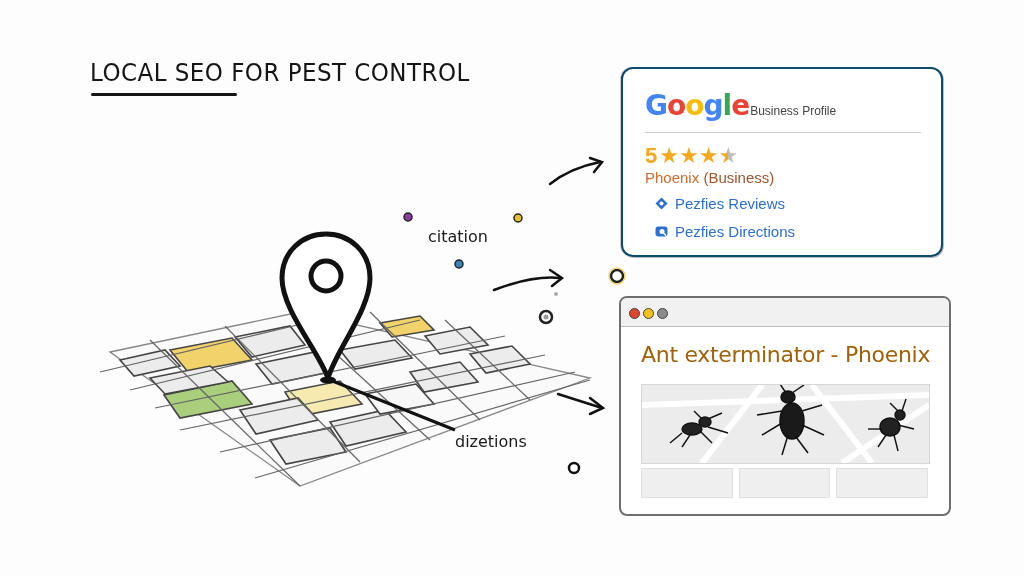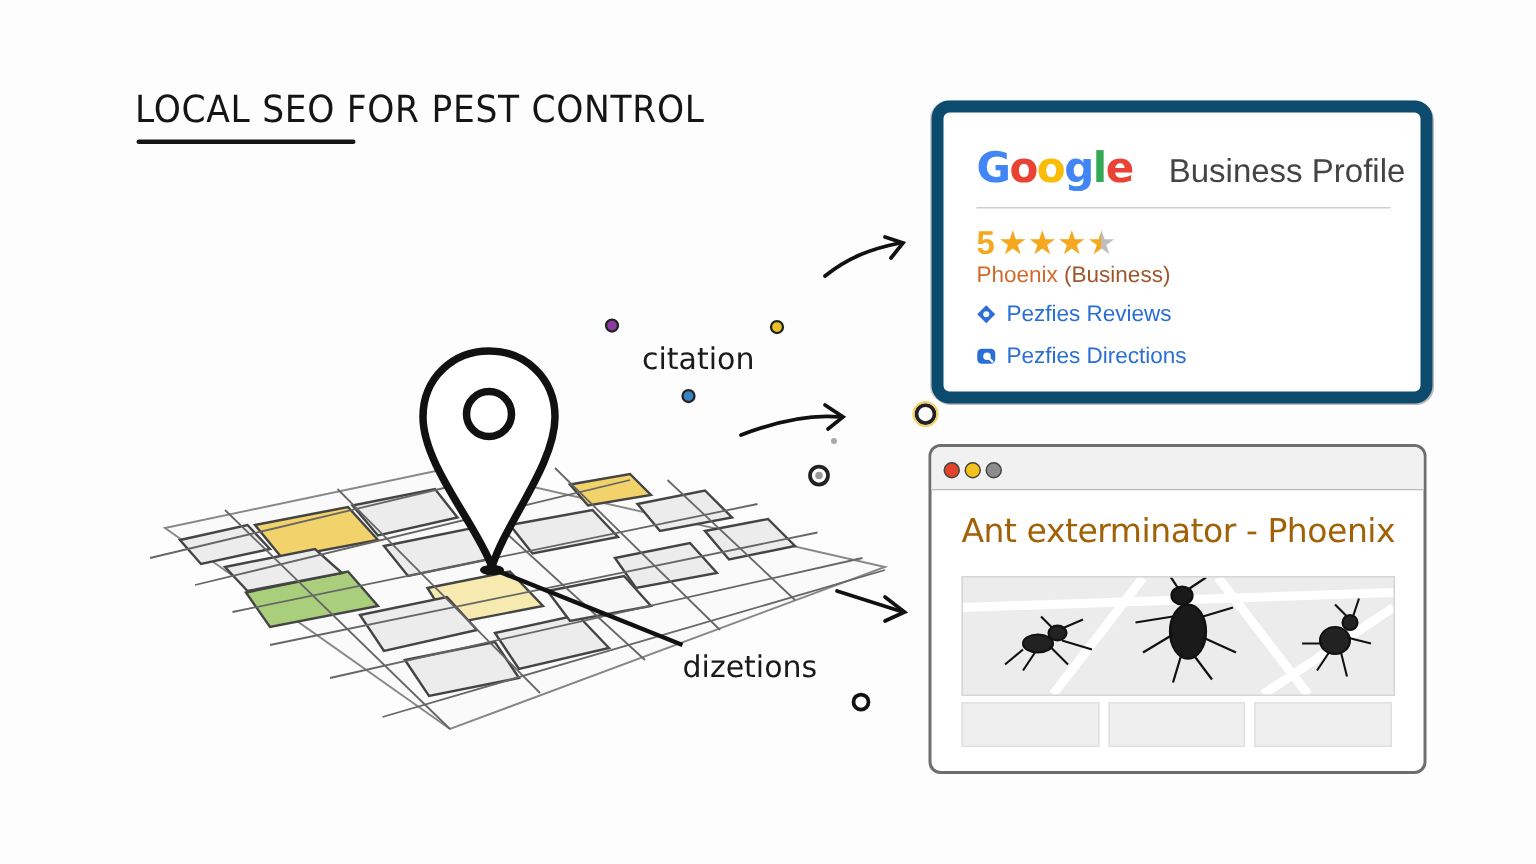--- a/index.html
+++ b/index.html
@@ -13,62 +13,62 @@
   .title {
     left: 90px; top: 58px; font-size: 25px; letter-spacing: 0.5px;
     color: #151515; font-family: "DejaVu Sans", sans-serif; font-weight: normal;
     transform: scaleX(0.92); transform-origin: left top;
   }
   .title-underline { left: 91px; top: 93px; width: 146px; height: 3px; background: #151515; border-radius: 2px; }
 
   
   .gbp-card {
     left: 621px; top: 67px; width: 318px; height: 186px;
-    border: 8px solid #0c4a6e; border-radius: 12px; background: #fff;
+    border: 2px solid #0c4a6e; border-radius: 12px; background: #fff;
     box-shadow: 1px 1px 0 #bbb, -1px 0 0 #ccc;
     text-decoration: underline;
   }
   .gbp-header { position: absolute; left: 22px; top: 20px; display: flex; align-items: baseline; }
   .g-logo { font-size: 28px; font-weight: bold; letter-spacing: -1px; font-family: "DejaVu Sans", sans-serif; }
   .g-logo span:nth-child(1) { color: #4285f4; }
   .g-logo span:nth-child(2) { color: #ea4335; }
   .g-logo span:nth-child(3) { color: #fbbc05; }
   .g-logo span:nth-child(4) { color: #4285f4; }
   .g-logo span:nth-child(5) { color: #34a853; }
   .g-logo span:nth-child(6) { color: #ea4335; }
-  .gbp-sub { font-size: 22px; color: #444; margin-left: 24px; }
+  .gbp-sub { font-size: 12px; color: #444; margin-left: 1px; }
   .gbp-divider { position: absolute; left: 22px; top: 63px; width: 276px; height: 1px; background: #cfcfcf; }
   .rating-row { position: absolute; left: 22px; top: 74px; display: flex; align-items: center; }
   .rating-num { font-size: 22px; font-weight: bold; color: #f4a81d; margin-right: 2px; }
   .star { font-size: 22px; color: #f4a81d; line-height: 1; }
   .star.half { background: linear-gradient(90deg, #f4a81d 50%, #bdbdbd 50%); -webkit-background-clip: text; background-clip: text; color: transparent; }
   .reviews-line { position: absolute; left: 22px; top: 100px; font-size: 15px; color: #d16a2a; }
   .reviews-line .paren { color: #a0552a; }
-  .gbp-link { position: absolute; left: 22px; font-size: 15px; color: #2a6fd6; display: flex; align-items: center; }
+  .gbp-link { position: absolute; left: 32px; font-size: 15px; color: #2a6fd6; display: flex; align-items: center; }
   .gbp-link .ico { width: 13px; height: 13px; margin-right: 7px; display: inline-block; }
   .link1 { top: 126px; }
   .link2 { top: 154px; }
 
   
   .browser {
     left: 619px; top: 296px; width: 328px; height: 216px;
     border: 2px solid #6e6e6e; border-radius: 8px; background: #fff;
   }
   .browser-bar { position: absolute; left: 0; top: 0; right: 0; height: 28px; background: #f1f1f1; border-bottom: 1px solid #bbb; border-radius: 6px 6px 0 0; }
   .dot { position: absolute; top: 10px; width: 9px; height: 9px; border-radius: 50%; border: 1px solid #444; }
   .dot.red { left: 8px; background: #e0442b; }
   .dot.yellow { left: 22px; background: #f2c21a; }
   .dot.gray { left: 36px; background: #8c8c8c; }
   .browser-title { position: absolute; left: 20px; top: 44px; font-size: 22px; color: #a16207; font-family: "DejaVu Sans", sans-serif; letter-spacing: -0.3px; }
   .hero { position: absolute; left: 20px; top: 86px; width: 287px; height: 78px; background: #ececec; border: 1px solid #d6d6d6; overflow: hidden; }
   .footer-blocks { position: absolute; left: 20px; top: 170px; width: 287px; height: 30px; display: flex; gap: 6px; }
   .footer-blocks div { background: #efefef; border: 1px solid #e0e0e0; flex: 1; }
 
   
-  .label { font-size: 20px; color: #1a1a1a; font-family: "DejaVu Sans", sans-serif; }
+  .label { font-size: 16px; color: #1a1a1a; font-family: "DejaVu Sans", sans-serif; }
   .citation { left: 428px; top: 227px; }
   .directions { left: 455px; top: 432px; }
 
   svg.overlay { position: absolute; left: 0; top: 0; }
 </style>
 </head>
 <body>
 
 <div class="abs title">LOCAL SEO FOR PEST CONTROL</div>
 <div class="abs title-underline"></div>

